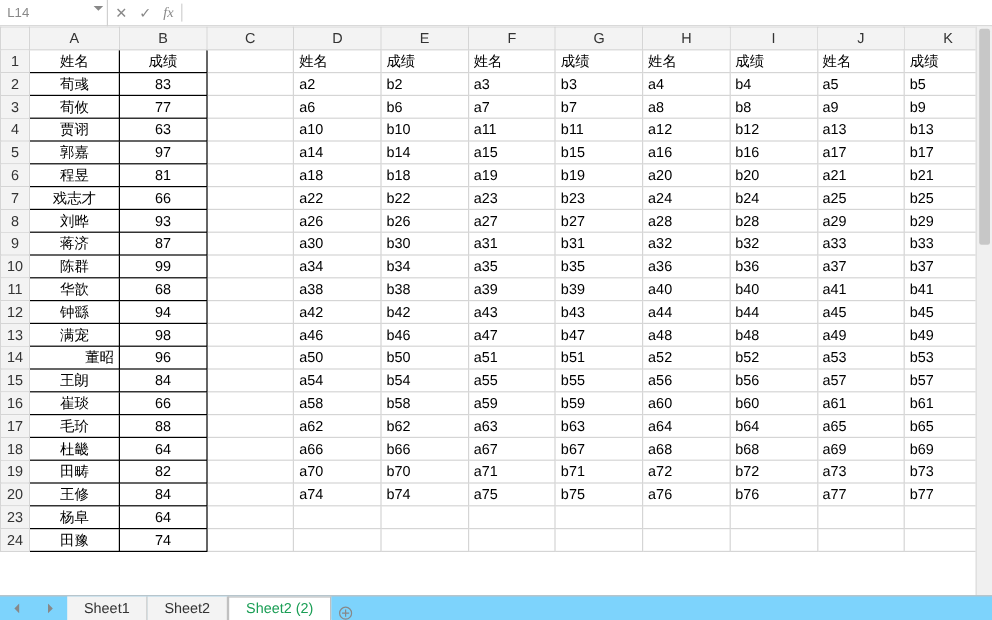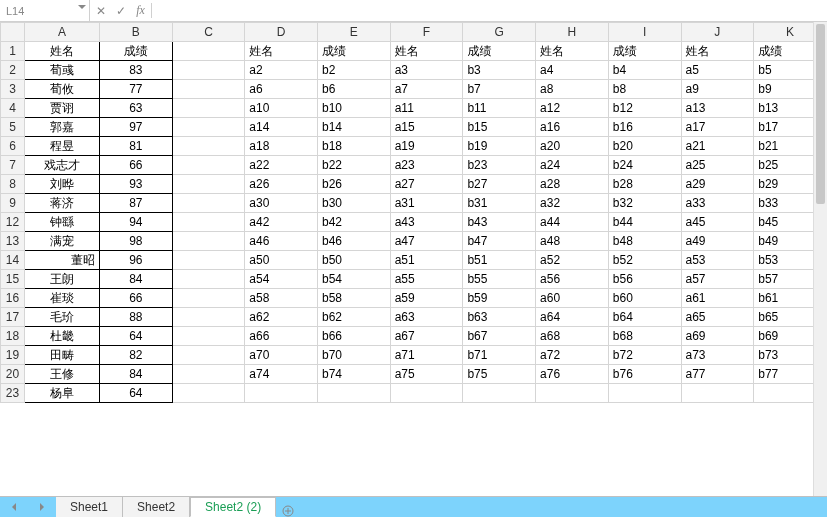--- a/index.html
+++ b/index.html
@@ -301,20 +301,48 @@
           <td class="left">a30</td>
           <td class="left">b30</td>
           <td class="left">a31</td>
           <td class="left">b31</td>
           <td class="left">a32</td>
           <td class="left">b32</td>
           <td class="left">a33</td>
           <td class="left">b33</td>
         </tr>
         <tr>
+          <th class="rowh">10</th>
+          <td class="center thickL" style="border-top-color: rgb(0, 0, 0); border-bottom-color: rgb(0, 0, 0); border-right-color: rgb(0, 0, 0);">陈群</td>
+          <td class="center thickR" style="border-top-color: rgb(0, 0, 0); border-bottom-color: rgb(0, 0, 0);">99</td>
+          <td></td>
+          <td class="left">a34</td>
+          <td class="left">b34</td>
+          <td class="left">a35</td>
+          <td class="left">b35</td>
+          <td class="left">a36</td>
+          <td class="left">b36</td>
+          <td class="left">a37</td>
+          <td class="left">b37</td>
+        </tr>
+        <tr>
+          <th class="rowh">11</th>
+          <td class="center thickL" style="border-top-color: rgb(0, 0, 0); border-bottom-color: rgb(0, 0, 0); border-right-color: rgb(0, 0, 0);">华歆</td>
+          <td class="center thickR" style="border-top-color: rgb(0, 0, 0); border-bottom-color: rgb(0, 0, 0);">68</td>
+          <td></td>
+          <td class="left">a38</td>
+          <td class="left">b38</td>
+          <td class="left">a39</td>
+          <td class="left">b39</td>
+          <td class="left">a40</td>
+          <td class="left">b40</td>
+          <td class="left">a41</td>
+          <td class="left">b41</td>
+        </tr>
+        <tr>
           <th class="rowh">12</th>
           <td class="center thickL" style="border-top-color: rgb(0, 0, 0); border-bottom-color: rgb(0, 0, 0); border-right-color: rgb(0, 0, 0);">钟繇</td>
           <td class="center thickR" style="border-top-color: rgb(0, 0, 0); border-bottom-color: rgb(0, 0, 0);">94</td>
           <td></td>
           <td class="left">a42</td>
           <td class="left">b42</td>
           <td class="left">a43</td>
           <td class="left">b43</td>
           <td class="left">a44</td>
           <td class="left">b44</td>
@@ -430,20 +458,34 @@
           <td class="left">b75</td>
           <td class="left">a76</td>
           <td class="left">b76</td>
           <td class="left">a77</td>
           <td class="left">b77</td>
         </tr>
         <tr>
           <th class="rowh">23</th>
           <td class="center thickL" style="border-top-color: rgb(0, 0, 0); border-bottom-color: rgb(0, 0, 0); border-right-color: rgb(0, 0, 0);">杨阜</td>
           <td class="center thickR" style="border-top-color: rgb(0, 0, 0); border-bottom-color: rgb(0, 0, 0);">64</td>
+          <td></td>
+          <td></td>
+          <td></td>
+          <td></td>
+          <td></td>
+          <td></td>
+          <td></td>
+          <td></td>
+          <td></td>
+        </tr>
+        <tr>
+          <th class="rowh">24</th>
+          <td class="center thickL thickB" style="border-top-color: rgb(0, 0, 0); border-bottom-color: rgb(0, 0, 0); border-right-color: rgb(0, 0, 0);">田豫</td>
+          <td class="center thickR thickB" style="border-top-color: rgb(0, 0, 0); border-bottom-color: rgb(0, 0, 0);">74</td>
           <td></td>
           <td></td>
           <td></td>
           <td></td>
           <td></td>
           <td></td>
           <td></td>
           <td></td>
           <td></td>
         </tr>

